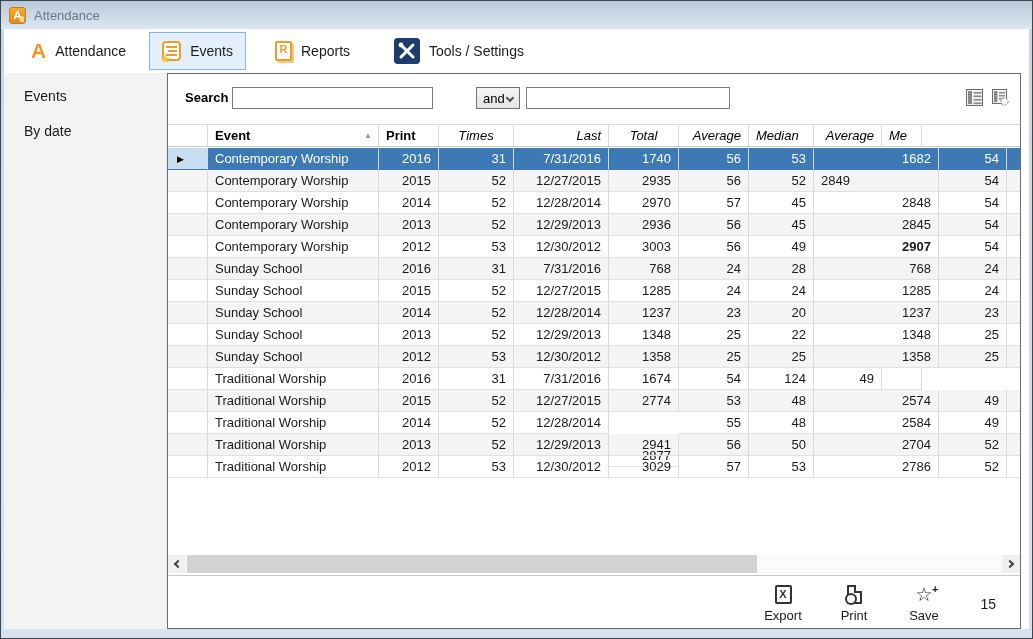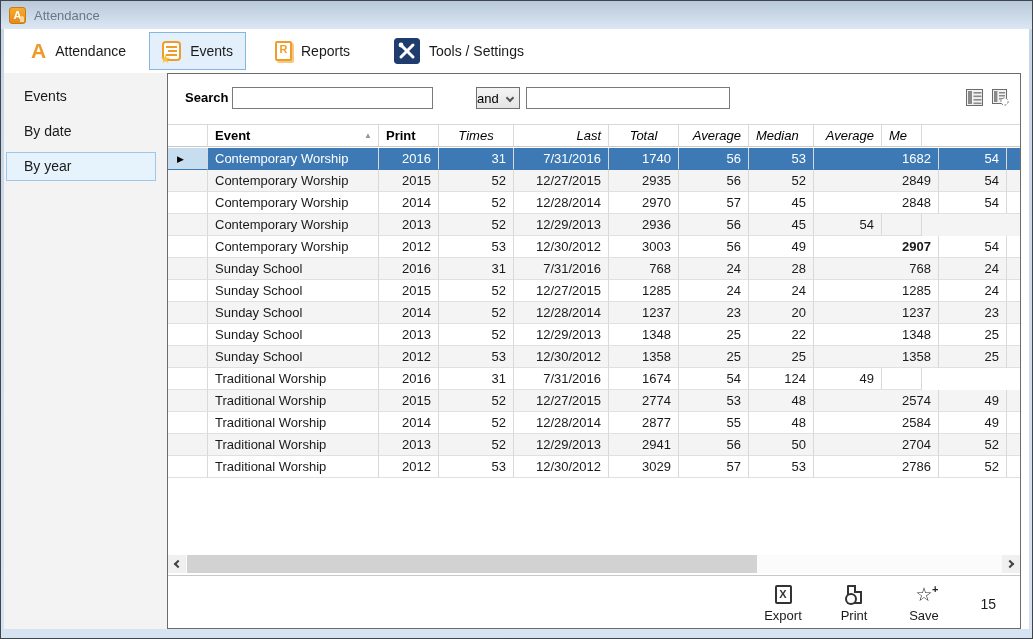--- a/index.html
+++ b/index.html
@@ -86,21 +86,21 @@
 
   
   .searchbar { position:absolute; top:0; left:0; right:0; height:50px; background:#fff; }
   .search-label { position:absolute; left:17px; top:16px; font-size:13px; font-weight:bold; color:#000; }
   .search-input { position:absolute; top:13px; height:22px; border:1px solid #7a7a7a; font-size:13px; padding:0 4px; outline:none; background:#fff; }
   .search-input.first  { left:64px;  width:201px; }
   .search-input.second { left:358px; width:204px; }
   .combo {
     position:absolute; left:308px; top:13px; width:44px; height:22px;
     border:1px solid #707070; background:linear-gradient(#f4f4f4,#e5e5e5);
-    font-size:13px; color:#000; display:flex; align-items:center; padding-left:0; cursor:default;
+    font-size:13px; color:#000; display:flex; align-items:center; padding-left:6px; cursor:default;
   }
   .combo .chev { position:absolute; right:6px; top:7px; width:6px; height:6px;
     border-left:2px solid #555; border-bottom:2px solid #555; transform:rotate(-45deg); }
   .search-icons { position:absolute; right:11px; top:15px; display:flex; gap:9px; }
 
   
   .grid-header {
     position:absolute; top:50px; left:0; height:23px; width:900px;
     display:flex; border-top:1px solid #d9d9d9; border-bottom:1px solid #c9c9c9; background:#fff;
   }
@@ -195,21 +195,20 @@
           <line x1="19" y1="7" x2="7" y2="19" stroke="#fff" stroke-width="3" stroke-linecap="round"></line>
           <circle cx="7" cy="7" r="2.4" fill="#fff"></circle>
         </svg>
         <span>Tools / Settings</span>
       </div>
     </div>
 
     <div class="sidebar">
       <div class="side-item" style="top:9px;"><span>Events</span></div>
       <div class="side-item" style="top:44px;"><span>By date</span></div>
-      <div class="side-item selected" style="top:79px;"><span>By year</span></div>
     </div>
 
     <div class="panel">
 
       <div class="searchbar">
         <span class="search-label">Search</span>
         <input class="search-input first" type="text" placeholder="" style="">
         <div class="combo">
           <span>and</span>
           <span class="chev"></span>
@@ -264,21 +263,21 @@
           </div>
           <div class="grow alt">
             <div class="gcell ind" style="width: 40px;"></div>
             <div class="gcell" style="width: 171px; text-align: left;">Contemporary Worship</div>
             <div class="gcell" style="width: 60px; text-align: right;">2015</div>
             <div class="gcell" style="width: 75px; text-align: right;">52</div>
             <div class="gcell" style="width: 95px; text-align: right;">12/27/2015</div>
             <div class="gcell" style="width: 70px; text-align: right;">2935</div>
             <div class="gcell" style="width: 70px; text-align: right;">56</div>
             <div class="gcell" style="width: 65px; text-align: right;">52</div>
-            <div class="gcell" style="width: 125px; text-align: right;">2849</div>
+            <div class="gcell" style="width: 125px; text-align: left;">2849</div>
             <div class="gcell" style="width: 68px; text-align: right;">54</div>
             <div class="gcell" style="width: 40px; text-align: right;"></div>
           </div>
           <div class="grow">
             <div class="gcell ind" style="width: 40px;"></div>
             <div class="gcell" style="width: 171px; text-align: left;">Contemporary Worship</div>
             <div class="gcell" style="width: 60px; text-align: right;">2014</div>
             <div class="gcell" style="width: 75px; text-align: right;">52</div>
             <div class="gcell" style="width: 95px; text-align: right;">12/28/2014</div>
             <div class="gcell" style="width: 70px; text-align: right;">2970</div>
@@ -290,20 +289,21 @@
           </div>
           <div class="grow alt">
             <div class="gcell ind" style="width: 40px;"></div>
             <div class="gcell" style="width: 171px; text-align: left;">Contemporary Worship</div>
             <div class="gcell" style="width: 60px; text-align: right;">2013</div>
             <div class="gcell" style="width: 75px; text-align: right;">52</div>
             <div class="gcell" style="width: 95px; text-align: right;">12/29/2013</div>
             <div class="gcell" style="width: 70px; text-align: right;">2936</div>
             <div class="gcell" style="width: 70px; text-align: right;">56</div>
             <div class="gcell" style="width: 65px; text-align: right;">45</div>
+            <div class="gcell" style="width: 125px; text-align: right;">2845</div>
             <div class="gcell" style="width: 68px; text-align: right;">54</div>
             <div class="gcell" style="width: 40px; text-align: right;"></div>
           </div>
           <div class="grow">
             <div class="gcell ind" style="width: 40px;"></div>
             <div class="gcell" style="width: 171px; text-align: left;">Contemporary Worship</div>
             <div class="gcell" style="width: 60px; text-align: right;">2012</div>
             <div class="gcell" style="width: 75px; text-align: right;">53</div>
             <div class="gcell" style="width: 95px; text-align: right;">12/30/2012</div>
             <div class="gcell" style="width: 70px; text-align: right;">3003</div>
@@ -402,21 +402,21 @@
             <div class="gcell" style="width: 125px; text-align: right;">2574</div>
             <div class="gcell" style="width: 68px; text-align: right;">49</div>
             <div class="gcell" style="width: 40px; text-align: right;"></div>
           </div>
           <div class="grow">
             <div class="gcell ind" style="width: 40px;"></div>
             <div class="gcell" style="width: 171px; text-align: left;">Traditional Worship</div>
             <div class="gcell" style="width: 60px; text-align: right;">2014</div>
             <div class="gcell" style="width: 75px; text-align: right;">52</div>
             <div class="gcell" style="width: 95px; text-align: right;">12/28/2014</div>
-            <div class="gcell" style="width: 70px; text-align: right;">2877</div>
+            <div class="gcell" style="width: 70px; text-align: right; margin-top: 33px;">2877</div>
             <div class="gcell" style="width: 70px; text-align: right;">55</div>
             <div class="gcell" style="width: 65px; text-align: right;">48</div>
             <div class="gcell" style="width: 125px; text-align: right;">2584</div>
             <div class="gcell" style="width: 68px; text-align: right;">49</div>
             <div class="gcell" style="width: 40px; text-align: right;"></div>
           </div>
           <div class="grow alt">
             <div class="gcell ind" style="width: 40px;"></div>
             <div class="gcell" style="width: 171px; text-align: left;">Traditional Worship</div>
             <div class="gcell" style="width: 60px; text-align: right;">2013</div>

